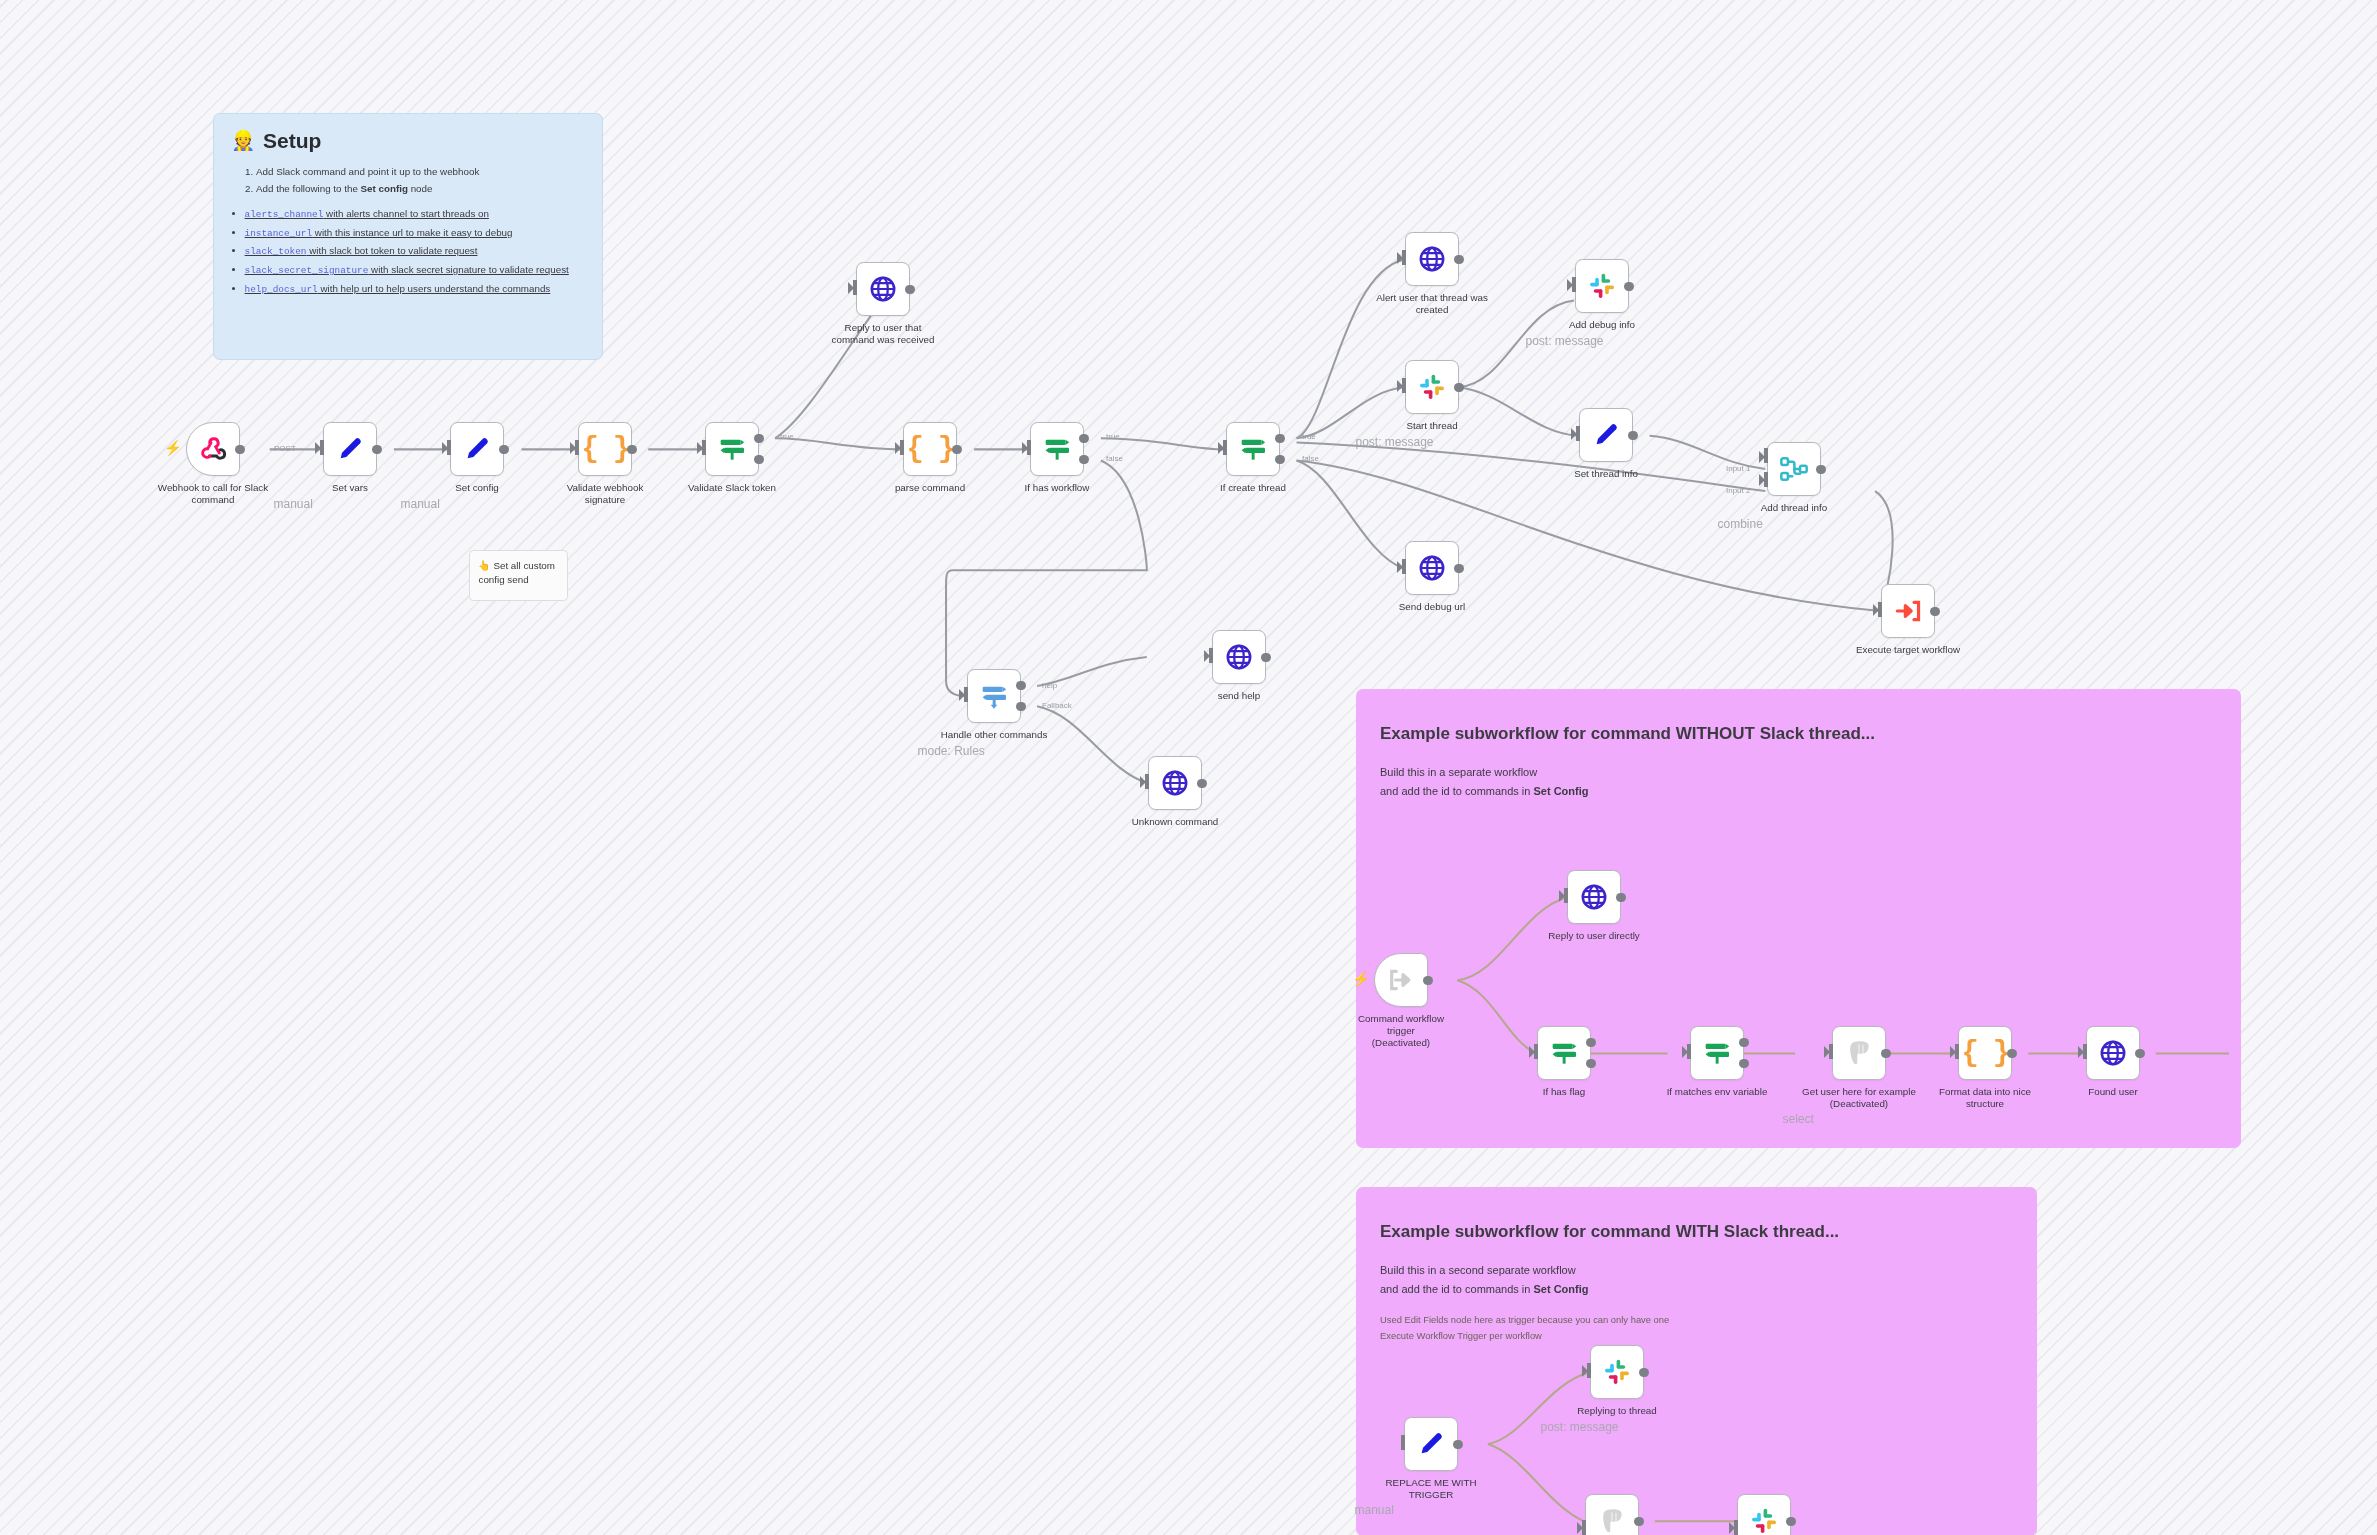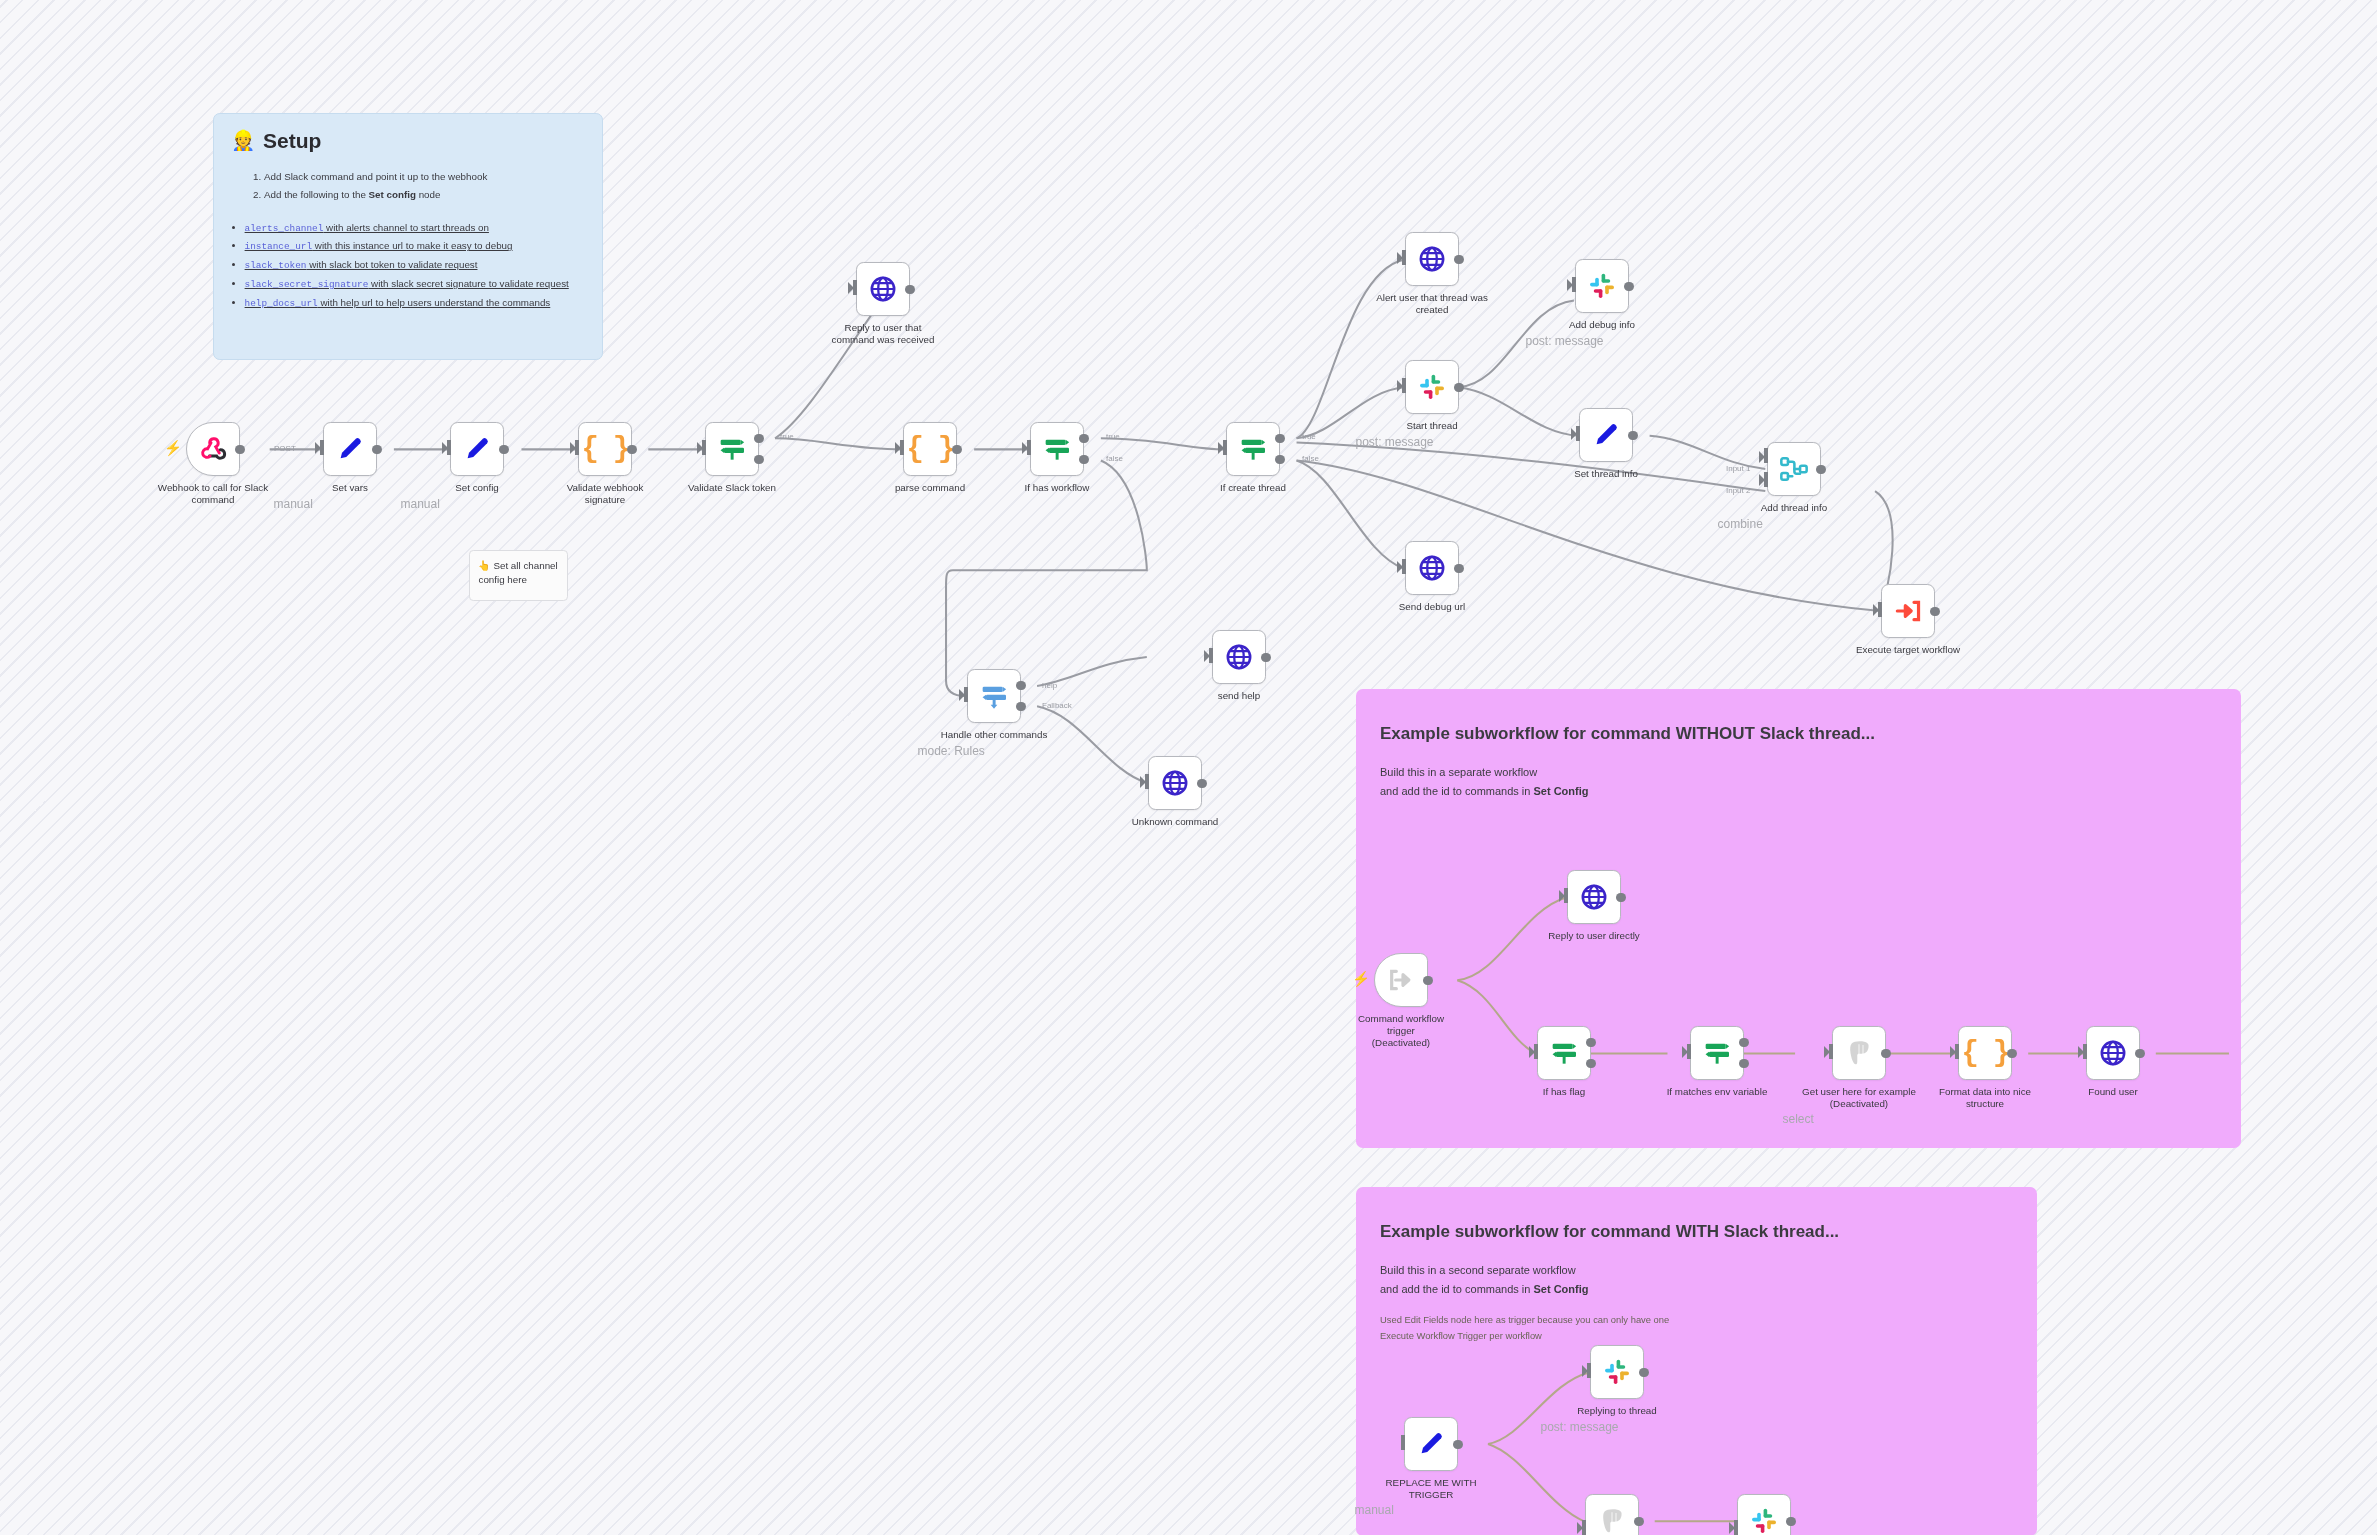--- a/index.html
+++ b/index.html
@@ -24,21 +24,21 @@
   
   .note{position:absolute;border-radius:6.8px;z-index:0;box-sizing:border-box;}
   .note-blue{background:#d9e9f7;border:0.9px solid #c6dcef;padding:15.3px 17px;}
   .note-yellow{background:#f0abfc;padding:35px 24px;margin-left:18px;}
   .note-small{background:#fbfbfb;border:0.9px solid #dcdde1;padding:7.7px 8.5px;border-radius:4.3px;}
 
   .note-title{font-size:21px;font-weight:bold;color:#2b2b30;margin:0 0 10.2px 0;
               display:flex;align-items:center;gap:7.7px;line-height:1.1;}
   .note-title-y{font-size:17px;font-weight:bold;color:#3b3b40;margin:0 0 19px 0;}
   .note-emoji{font-size:19.6px;}
-  ol.note-list{margin:16px;padding-left:17px;font-size:9.8px;color:#3a3a40;line-height:1.75;}
+  ol.note-list{margin:8px;padding-left:17px;font-size:9.8px;color:#3a3a40;line-height:1.75;}
   ol.note-list li{margin:0;}
   ul.note-list{margin:5.1px 0 5.1px 0;padding-left:13.6px;font-size:9.8px;color:#3a3a40;line-height:1.78;}
   ul.note-list li{margin:0;list-style-type:disc;text-decoration:underline;}
   code.mono{font-family:"Liberation Mono",monospace;color:#5a62d8;font-size:9.4px;}
   .note-p{font-size:11px;color:#3b3b40;line-height:1.72;margin:0;}
   .note-p.small{font-size:9.4px;color:#6a6458;line-height:1.7;}
   .note-small-txt{font-size:9.8px;color:#3a3a40;line-height:1.45;}
   .hand{color:#c58b3e;}
   b{font-weight:bold;}
 
@@ -155,21 +155,21 @@
       <li><code class="mono">instance_url</code><span> with this instance url to make it easy to debug</span></li>
       <li><code class="mono">slack_token</code><span> with slack bot token to validate request</span></li>
       <li><code class="mono">slack_secret_signature</code><span> with slack secret signature to validate request</span></li>
       <li><code class="mono">help_docs_url</code><span> with help url to help users understand the commands</span></li>
     </ul>
   </div>
 
   <div class="note note-small" style="left:469px;top:550px;width:99px;height:51px;">
     <div class="note-small-txt">
       <span class="hand">👆</span>
-      <span>Set all channel config here</span>
+      <span>Set all custom config send</span>
     </div>
   </div>
 
   <div class="note note-yellow" style="left:1338px;top:689px;width:885px;height:459px;">
     <div class="note-title-y">Example subworkflow for command WITHOUT Slack thread...</div>
     <p class="note-p">Build this in a separate workflow</p>
     <p class="note-p"><span>and add the id to commands in </span><b>Set Config</b></p>
   </div>
 
   <div class="note note-yellow" style="left:1338px;top:1187px;width:681px;height:349px;">

